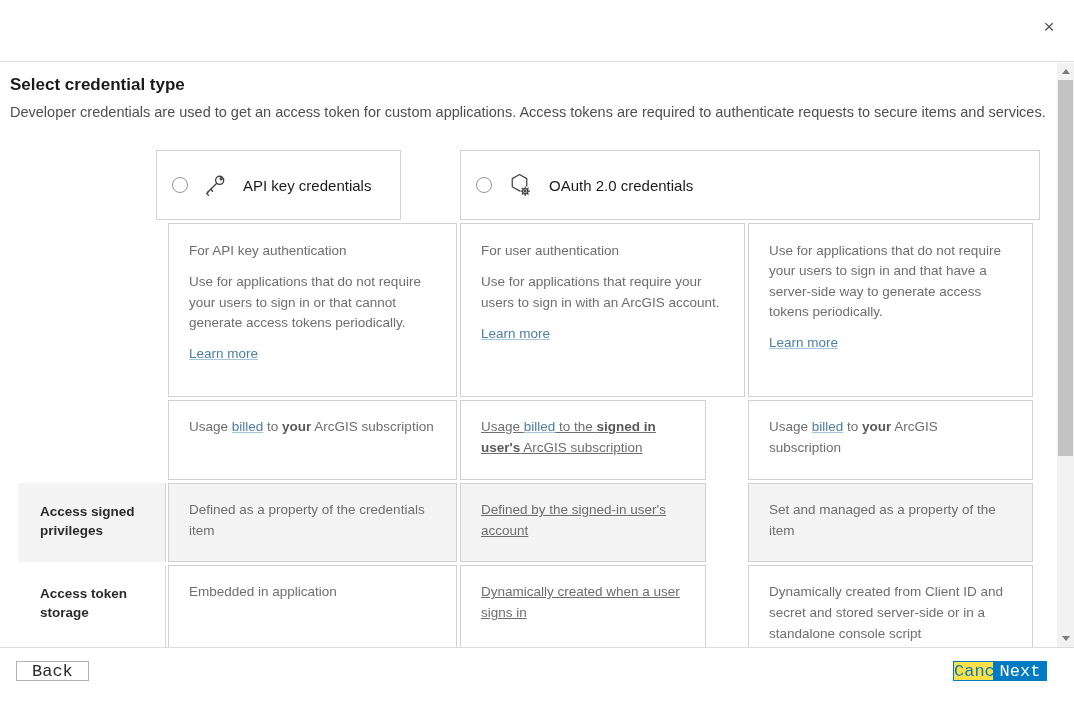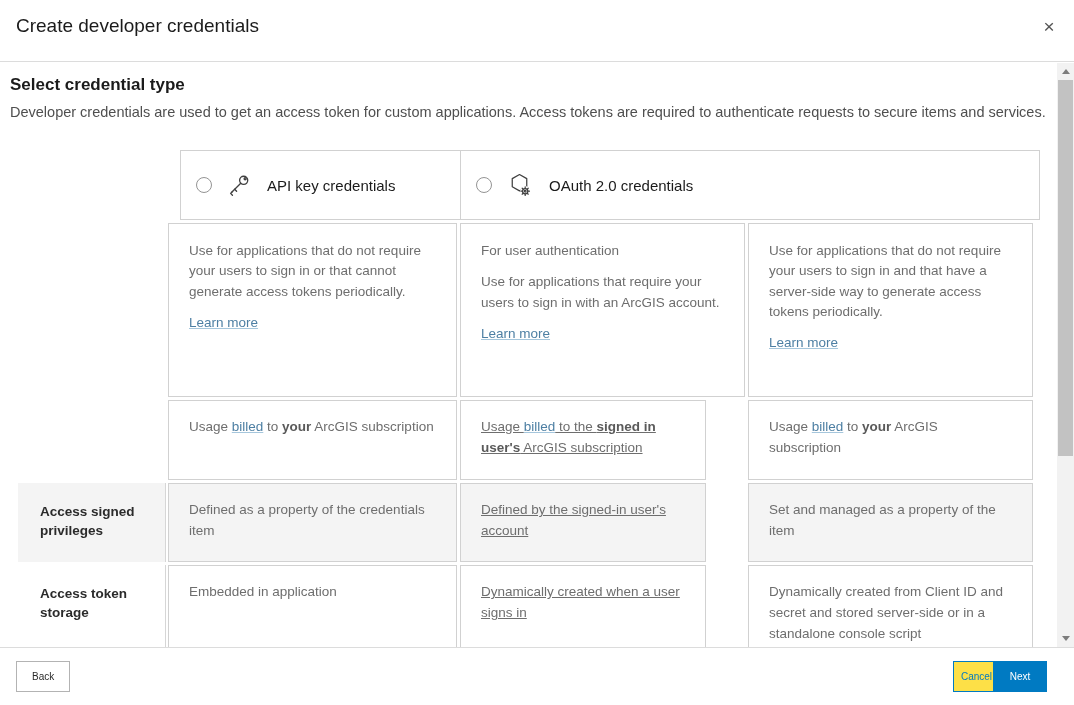--- a/index.html
+++ b/index.html
@@ -14,21 +14,21 @@
   .dlg-close { position:absolute; right:12px; top:14px; width:26px; height:26px; border:none; background:transparent;
                font-size:19px; line-height:26px; color:#555; cursor:pointer; text-align:center; font-family:"Liberation Sans",sans-serif; }
 
   
   .section-heading { position:absolute; left:10px; top:75px; font-size:17px; font-weight:700; color:#1b1b1b; }
   .section-desc { position:absolute; left:10px; top:102px; width:1040px; font-size:14.5px; color:#4f4f4f; line-height:1.45; }
 
   
   .opt-card { position:absolute; top:150px; height:70px; background:#fff; border:1px solid #d1d1d1;
               display:flex; align-items:center; padding-left:15px; cursor:pointer; }
-  .opt-card.c1 { left:180px; width:289px; }
+  .opt-card.c1 { left:156px; width:245px; }
   .opt-card.c2 { left:460px; width:580px; }
   .radio { width:16px; height:16px; border:1px solid #949494; border-radius:50%; background:#fff; flex:0 0 auto; }
   .opt-icon { margin-left:13px; margin-right:15px; flex:0 0 auto; display:flex; align-items:center; }
   .opt-label { font-size:15px; color:#1b1b1b; }
 
   
   .desc-cell { position:absolute; top:223px; height:174px; background:#fff; border:1px solid #d1d1d1;
                padding:17px 20px; font-size:13.5px; color:#6e6e6e; line-height:1.5; }
   .desc-cell.c1 { left:168px; width:289px; }
   .desc-cell.c2 { left:460px; width:285px; }
@@ -56,34 +56,33 @@
   
   .scrollbar { position:absolute; right:0; top:63px; width:17px; height:584px; background:#f2f2f2; }
   .sb-btn { position:absolute; left:0; width:17px; height:17px; background:#f2f2f2; }
   .sb-btn.up { top:0; } .sb-btn.down { bottom:0; }
   .tri-up { width:0; height:0; margin:6px auto 0; border-left:4px solid transparent; border-right:4px solid transparent; border-bottom:5px solid #7d7d7d; }
   .tri-down { width:0; height:0; margin:6px auto 0; border-left:4px solid transparent; border-right:4px solid transparent; border-top:5px solid #7d7d7d; }
   .sb-thumb { position:absolute; left:1px; top:17px; width:15px; height:376px; background:#c2c2c2; }
 
   
   .dlg-footer { position:absolute; left:0; bottom:0; width:1074px; height:58px; background:#fff; border-top:1px solid #dcdcdc; }
-  .btn { font-family:Liberation Sans, sans-serif; font-size:10px; height:31px; cursor:pointer; }
+  .btn { font-family:Liberation Mono, monospace; font-size:17px; height:20px; cursor:pointer; }
   .btn-back { position:absolute; left:16px; top:13px; padding:0 15px; background:#fff; border:1px solid #b3b3b3; color:#2b2b2b; }
   .btn-cancel { position:absolute; right:74px; top:13px; width:47px; background:#fde047; border:1px solid #007ac2; color:#007ac2; }
   .btn-next { position:absolute; right:27px; top:13px; width:54px; background:#007ac2; border:1px solid #007ac2; color:#fff; }
 
   svg { display:block; }
 </style>
 </head>
 <body>
 
 <div class="dialog">
 
   <div class="dlg-header">
-    <div class="dlg-title">Create developer credentials</div>
     <button class="dlg-close">×</button>
   </div>
 
   <div class="section-heading">Select credential type</div>
   <div class="section-desc">Developer credentials are used to get an access token for custom applications. Access tokens are required to authenticate requests to secure items and services.</div>
 
   <div class="opt-card c1">
     <span class="radio"></span>
     <span class="opt-icon">
       <svg width="27" height="27" viewBox="0 0 24 24" fill="none" stroke="#404040" stroke-width="1.2" stroke-linecap="round" stroke-linejoin="round">
@@ -105,20 +104,21 @@
         <circle cx="19.5" cy="19.5" r="5" fill="#ffffff" stroke="none"></circle>
         <circle cx="19.5" cy="19.5" r="2.5"></circle>
         <circle cx="19.5" cy="19.5" r="0.8"></circle>
         <path d="M22.3 19.5 H23.6 M21.5 21.5 L22.4 22.4 M19.5 22.3 V23.6 M17.5 21.5 L16.6 22.4 M16.7 19.5 H15.4 M17.5 17.5 L16.6 16.6 M19.5 16.7 V15.4 M21.5 17.5 L22.4 16.6"></path>
       </svg>
     </span>
     <span class="opt-label">OAuth 2.0 credentials</span>
   </div>
 
   <div class="desc-cell c1">
+    <div class="intro">For API key authentication</div>
     <div class="body">Use for applications that do not require your users to sign in or that cannot generate access tokens periodically.</div>
     <a class="learn-link">Learn more</a>
   </div>
   <div class="desc-cell c2">
     <div class="intro">For user authentication</div>
     <div class="body">Use for applications that require your users to sign in with an ArcGIS account.</div>
     <a class="learn-link">Learn more</a>
   </div>
   <div class="desc-cell c3">
     <div class="body">Use for applications that do not require your users to sign in and that have a server-side way to generate access tokens periodically.</div>

